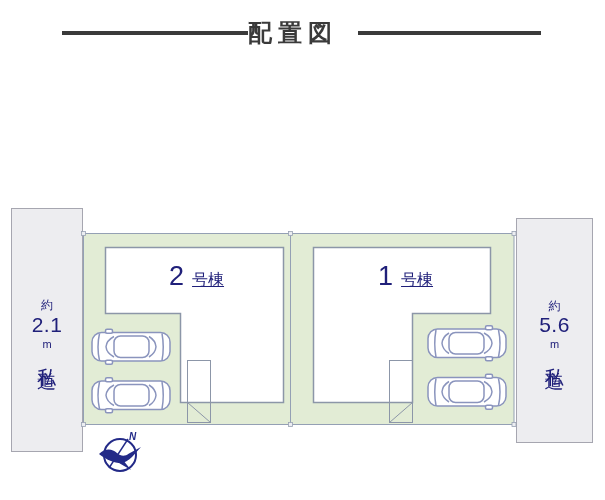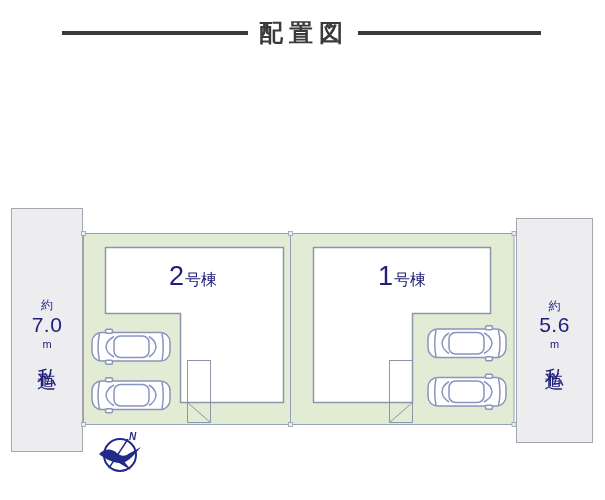--- a/index.html
+++ b/index.html
@@ -10,40 +10,40 @@
   html,body{margin:0;padding:0;background:#fff;}
   .page{
     position:relative; width:605px; height:500px; background:#fff; overflow:hidden;
     font-family:"Liberation Sans","DejaVu Sans",sans-serif;
   }
   
   .title-rule{position:absolute;height:4px;background:var(--title-ink);top:31px;}
   .title-rule.left{left:62px;width:186px;}
   .title-rule.right{left:358px;width:183px;}
   .page-title{
-    position:absolute;left:248px;top:17px;width:112px;text-align:center;
+    position:absolute;left:248px;top:17px;width:112px;
     font-size:24px;font-weight:bold;letter-spacing:6px;color:var(--title-ink);white-space:nowrap;
   }
   
   .plan-svg{position:absolute;left:0;top:0;}
   .road-rect{fill:var(--road-fill);stroke:var(--road-border);stroke-width:1;}
   .lot-rect{fill:var(--lot-fill);stroke:var(--lot-border);stroke-width:1;}
   .bldg{fill:var(--building-fill);stroke:var(--building-border);stroke-width:1.5;stroke-linejoin:miter;}
   .porch{fill:none;stroke:var(--building-border);stroke-width:1;}
   .marker{fill:#eceef2;stroke:#98a1b2;stroke-width:0.8;}
   .car-part{stroke:var(--car-stroke);}
   .car-body{fill:#fff;}
   .car-line{fill:none;}
   .compass-stroke{stroke:var(--compass-navy);fill:none;}
   .compass-fill{fill:var(--compass-navy);stroke:none;}
   .compass-n{fill:var(--compass-navy);font:italic bold 10px "Liberation Sans",sans-serif;}
   
   .bldg-label{position:absolute;display:flex;align-items:baseline;color:var(--navy);white-space:nowrap;}
   .bldg-label .num{font-size:27px;line-height:1;}
-  .bldg-label .suffix{font-size:16px;line-height:1;margin-left:1px;}
+  .bldg-label .suffix{font-size:16px;line-height:1;margin-left:8px;text-decoration:underline;}
   .road-label{
     position:absolute;display:flex;flex-direction:column;align-items:center;justify-content:center;
     color:var(--navy);text-align:center;
   }
   .road-label .approx{font-size:12px;line-height:1.2;}
   .road-label .mval{font-size:21px;line-height:1.15;letter-spacing:0.5px;}
   .road-label .munit{font-size:11px;line-height:1.2;margin:1px 0 2px 0;}
   .road-label .michi{
     font-size:19px;line-height:1;writing-mode:vertical-rl;text-orientation:upright;letter-spacing:4px;
   }
@@ -120,21 +120,21 @@
     <span class="num">2</span>
     <span class="suffix">号棟</span>
   </div>
   <div class="bldg-label" style="left:378px;top:263px;">
     <span class="num">1</span>
     <span class="suffix">号棟</span>
   </div>
 
   <div class="road-label left-road">
     <span class="approx">約</span>
-    <span class="mval">7.0</span>
+    <span class="mval">2.1</span>
     <span class="munit">m</span>
     <span class="michi">私道</span>
   </div>
   <div class="road-label right-road">
     <span class="approx">約</span>
     <span class="mval">5.6</span>
     <span class="munit">m</span>
     <span class="michi">私道</span>
   </div>
 

